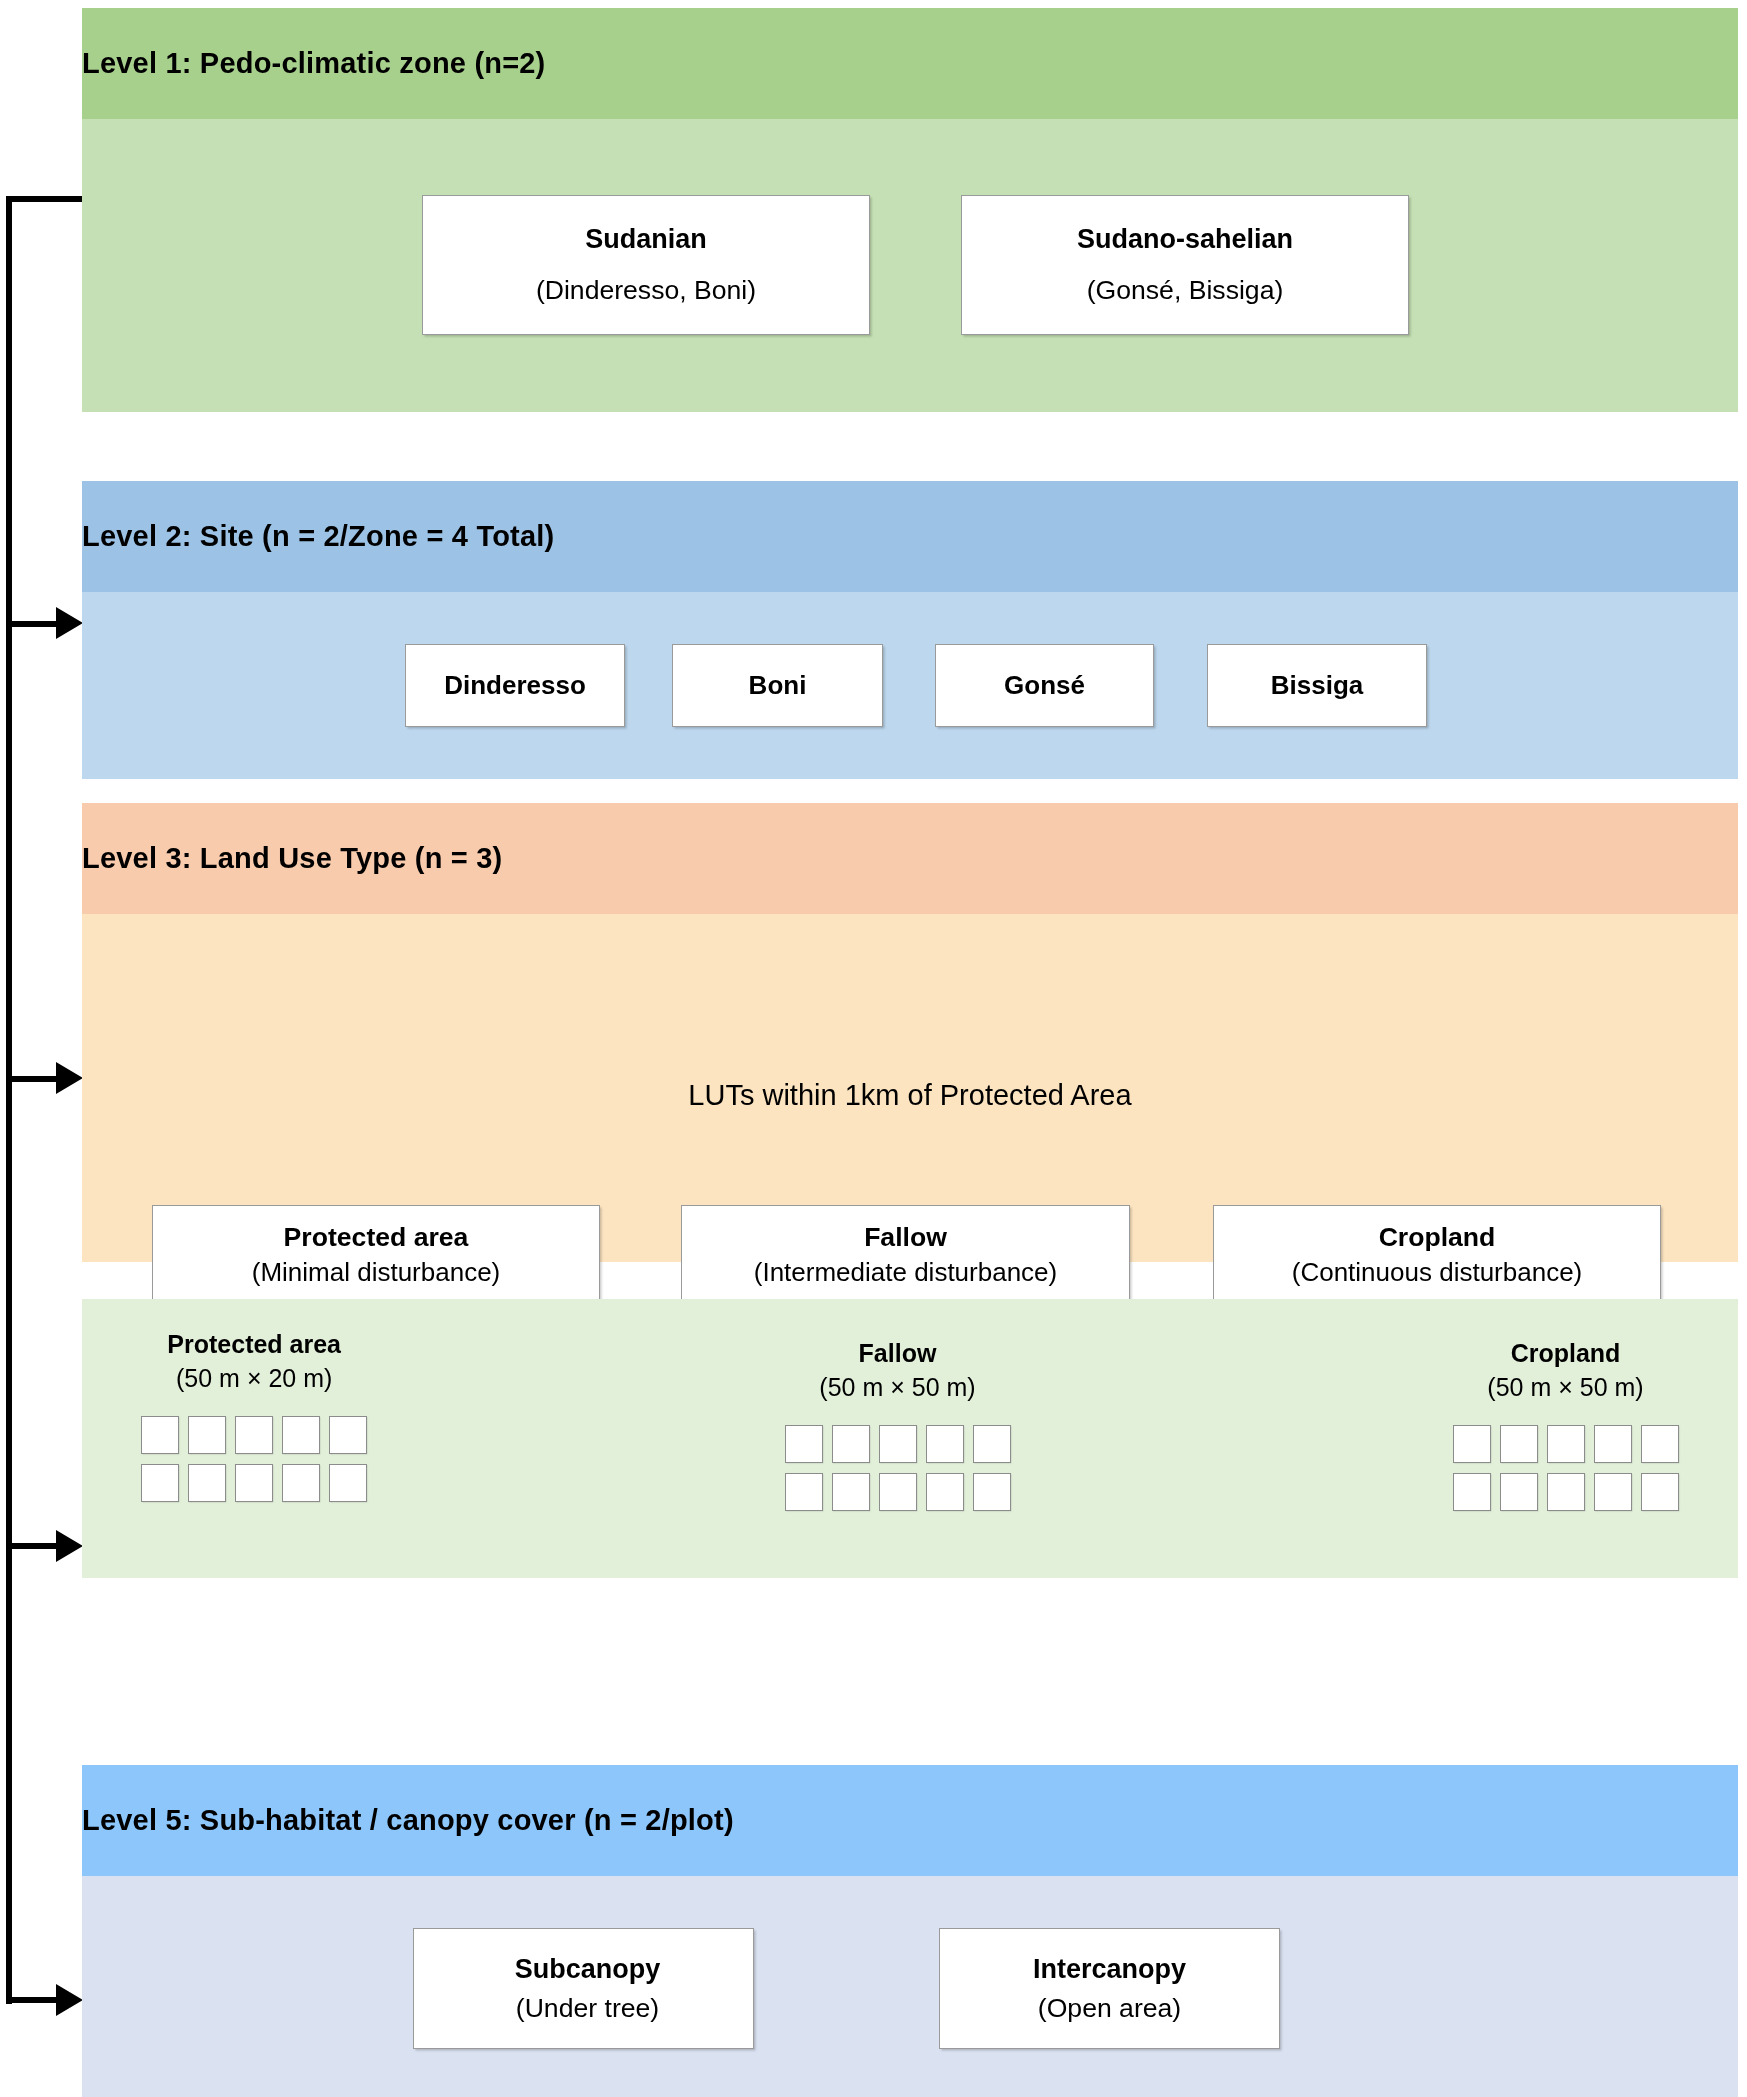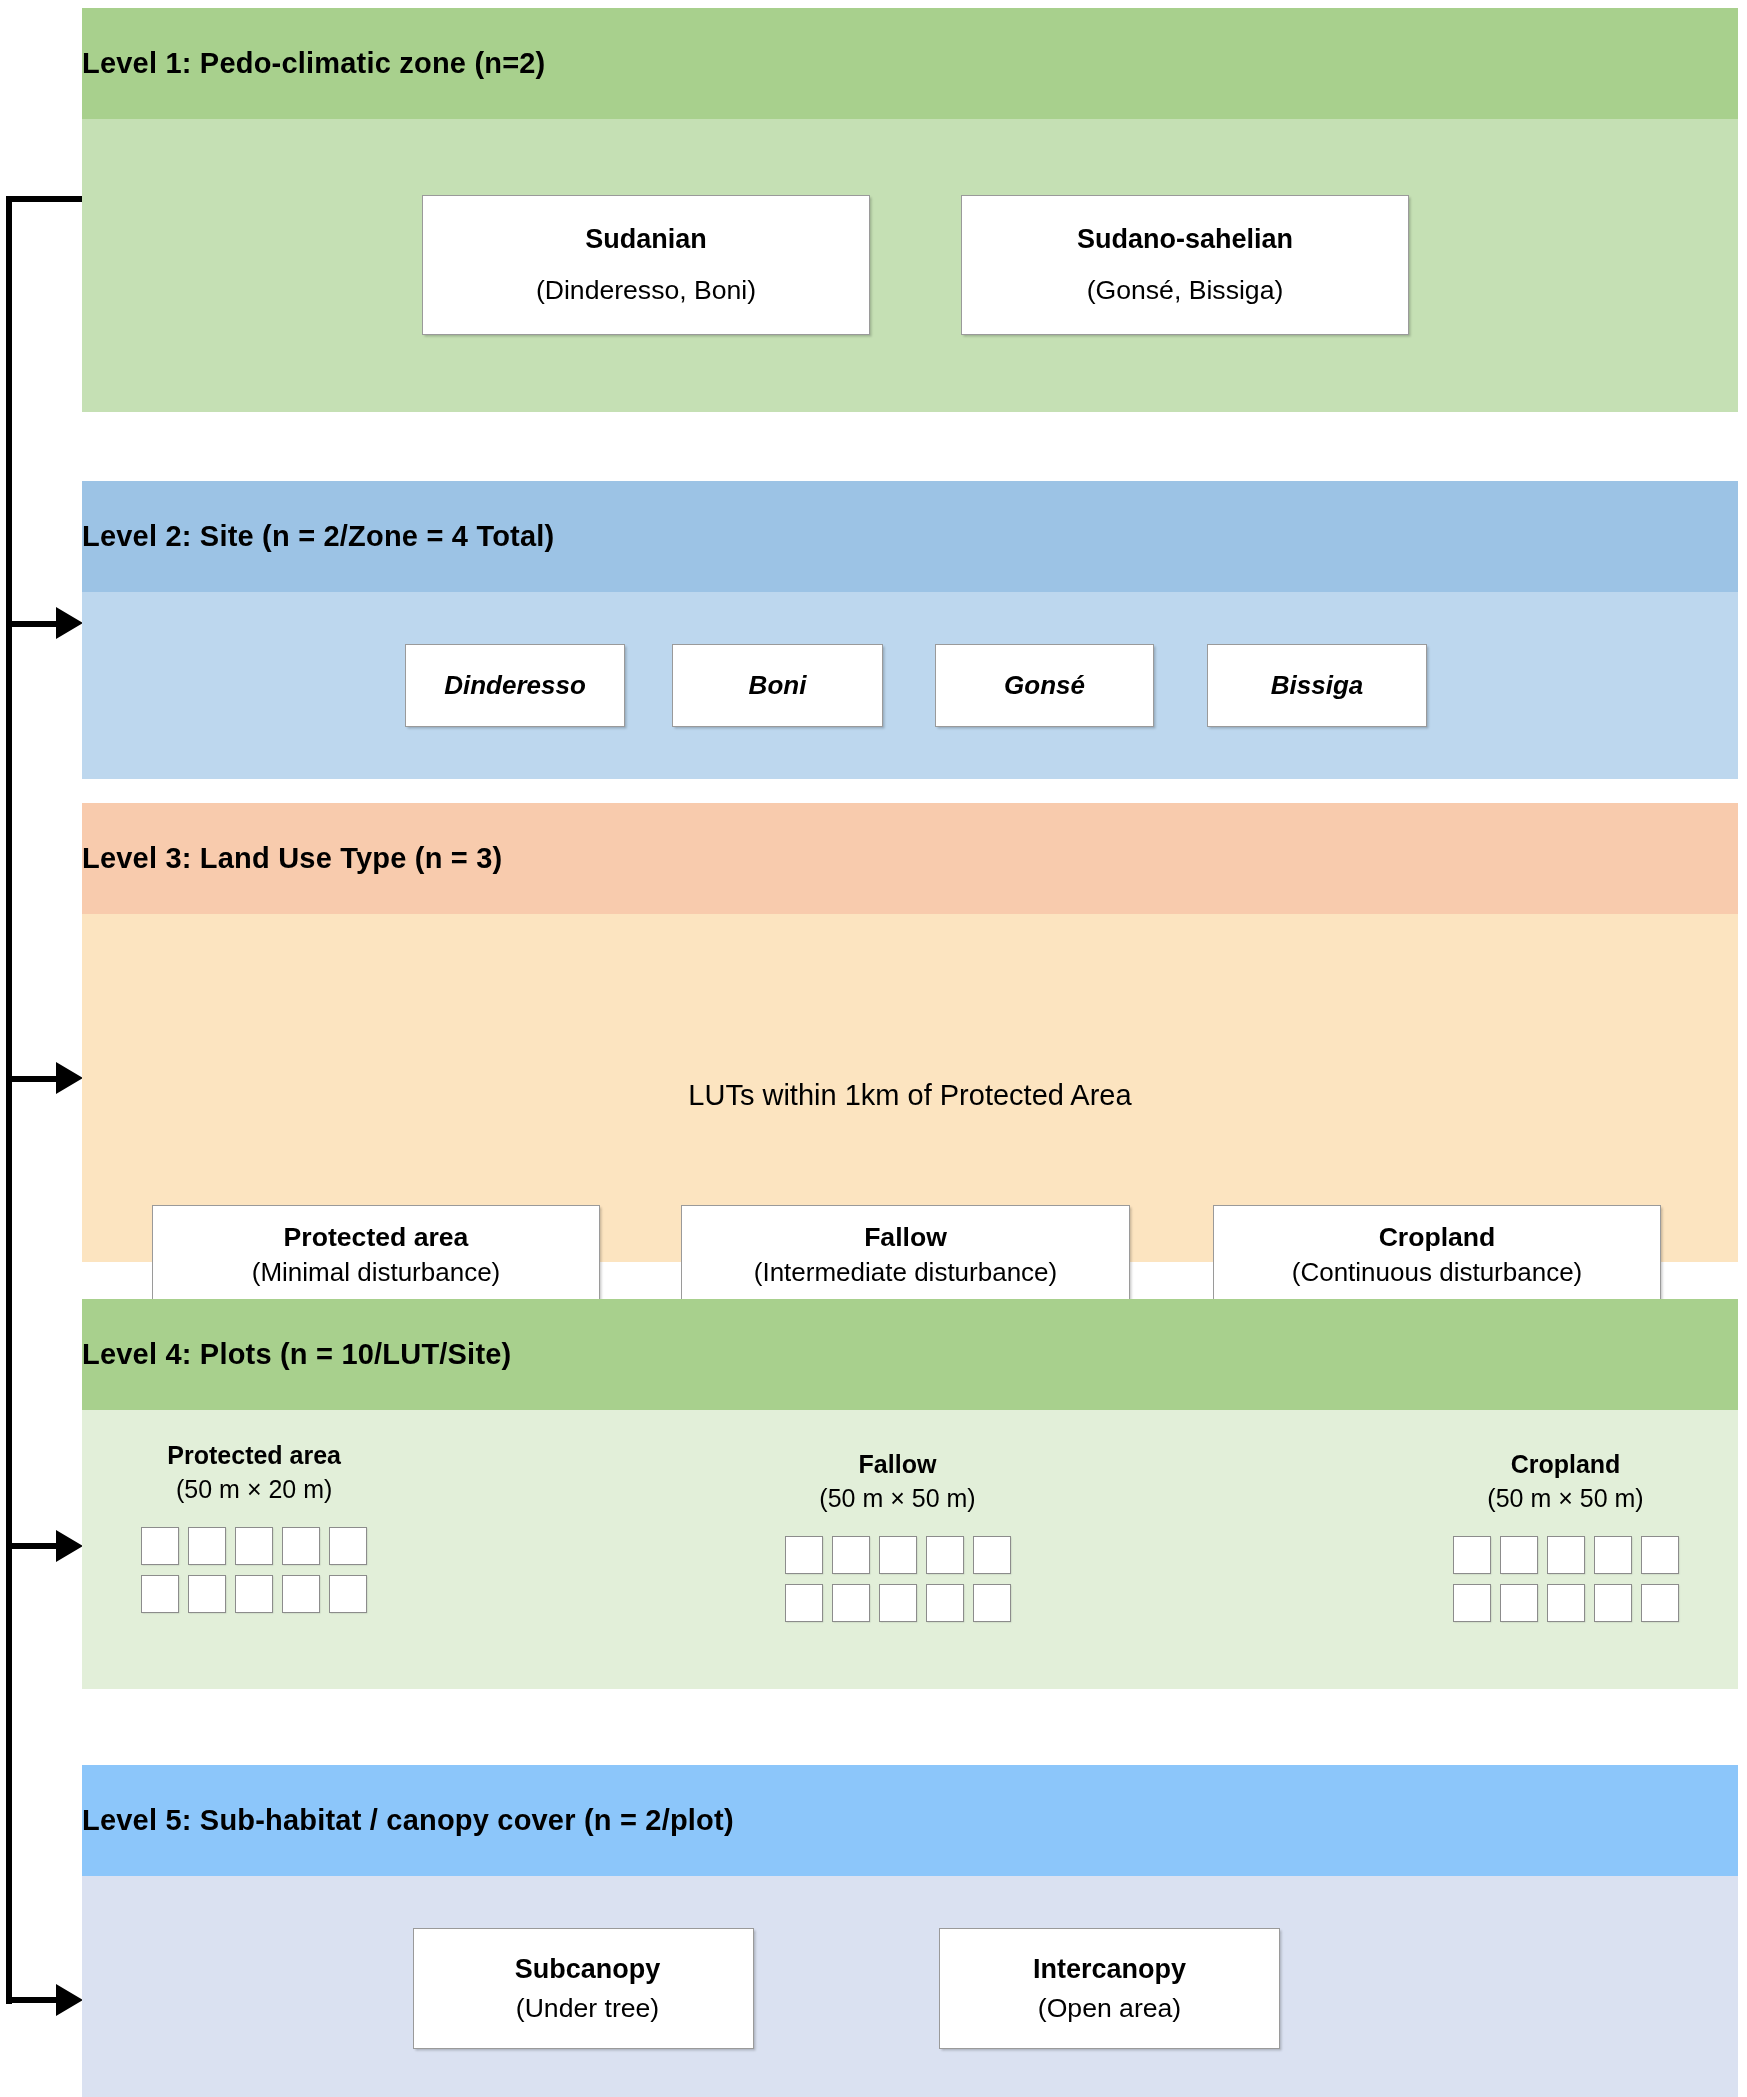--- a/index.html
+++ b/index.html
@@ -190,21 +190,21 @@
       </div>
       <div class="node lv1-box" style="left:340px; top:76px;">
         <span class="t1">Sudanian</span>
         <span class="t2">(Dinderesso, Boni)</span>
       </div>
     </div>
   </div>
 
   <div class="level lv2" style="top:481px;">
     <div class="level-header">Level 2: Site (n = 2/Zone = 4 Total)</div>
-    <div class="level-body" style="height:187px;font-style:italic;">
+    <div class="level-body" style="height:187px;">
       <div class="node lv2-box" style="left:323px; top:52px; width:220px;">
         <span class="t1">Dinderesso</span>
       </div>
       <div class="node lv2-box" style="left:590px; top:52px; width:211px;">
         <span class="t1">Boni</span>
       </div>
       <div class="node lv2-box" style="left:1125px; top:52px; width:220px;">
         <span class="t1">Bissiga</span>
       </div>
       <div class="node lv2-box" style="left:853px; top:52px; width:219px;">
@@ -227,21 +227,20 @@
         <span class="t2">(Intermediate disturbance)</span>
       </div>
       <div class="node lv3-box" style="left:1131px; top:291px; width:448px;">
         <span class="t1">Cropland</span>
         <span class="t2">(Continuous disturbance)</span>
       </div>
     </div>
   </div>
 
   <div class="level lv4" style="top:1299px;">
-    <div class="level-header">Level 4: Plots (n = 10/LUT/Site)</div>
     <div class="level-body" style="height:279px;">
 
       <div class="plotgroup" style="left:16.7px; top:29px; width:311px;">
         <div class="g-title">Protected area</div>
         <div class="g-sub">(50 m ×  20 m)</div>
         <div class="plot-grid">
           <div class="plot-cell"></div>
           <div class="plot-cell"></div>
           <div class="plot-cell"></div>
           <div class="plot-cell"></div>

